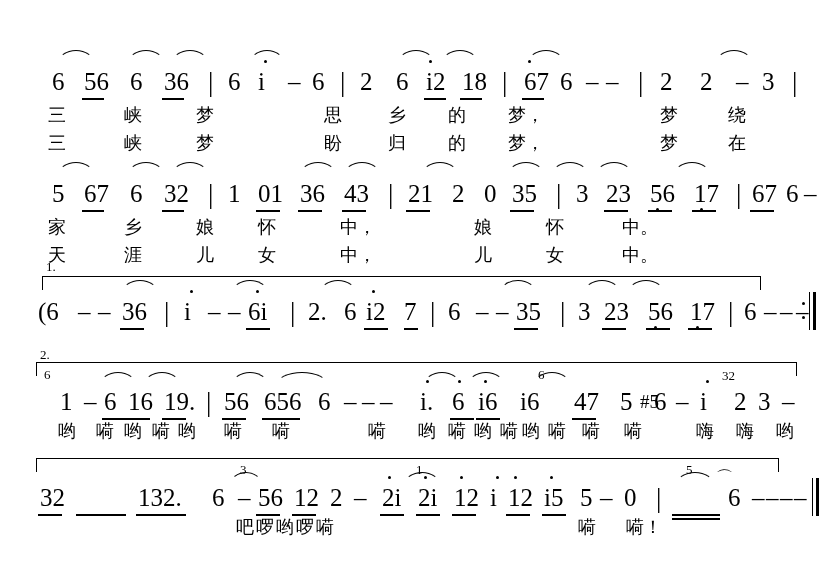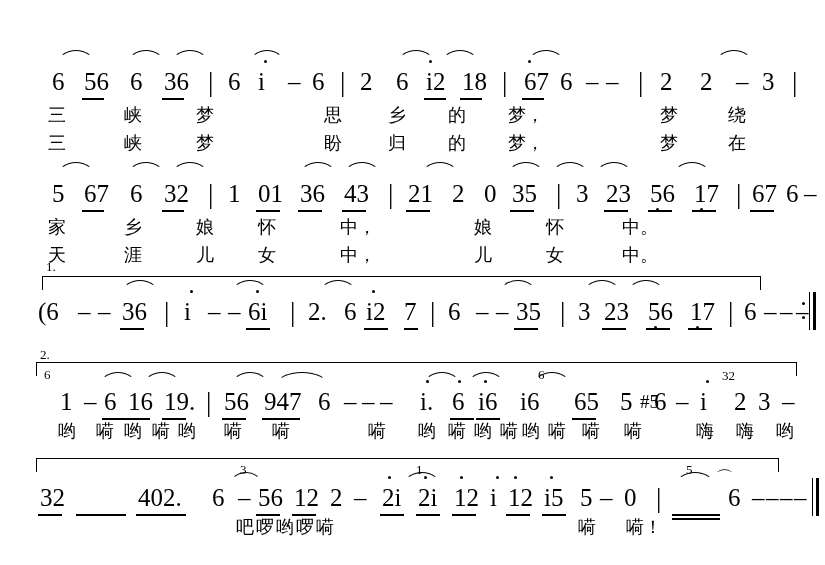--- a/index.html
+++ b/index.html
@@ -361,30 +361,30 @@
     <div class="slur" style="left:534px; top:16px; width:34px;"></div>
 
     <div class="noterow" style="top:26px;">
       <span class="tok" style="left:60px;">1</span>
       <span class="tok" style="left:84px;">–</span>
       <span class="tok" style="left:104px;">6</span>
       <span class="tok" style="left:128px;">16</span>
       <span class="tok" style="left:164px;">19.</span>
       <span class="tok bar" style="left:206px;">|</span>
       <span class="tok" style="left:224px;">56</span>
-      <span class="tok" style="left:264px;">947</span>
+      <span class="tok" style="left:264px;">656</span>
       <span class="tok" style="left:318px;">6</span>
       <span class="tok" style="left:344px;">–</span>
       <span class="tok" style="left:362px;">–</span>
       <span class="tok" style="left:380px;">–</span>
       <span class="tok" style="left:420px;">i.</span>
       <span class="tok" style="left:452px;">6</span>
       <span class="tok" style="left:478px;">i6</span>
       <span class="tok" style="left:520px;">i6</span>
-      <span class="tok" style="left:574px;">65</span>
+      <span class="tok" style="left:574px;">47</span>
       <span class="tok" style="left:620px;">5</span>
       <span class="tok small" style="left:640px;">#5</span>
       <span class="tok" style="left:654px;">6</span>
       <span class="tok" style="left:676px;">–</span>
       <span class="tok" style="left:700px;">i</span>
       <span class="tok" style="left:734px;">2</span>
       <span class="tok" style="left:758px;">3</span>
       <span class="tok" style="left:782px;">–</span>
     </div>
 
@@ -434,21 +434,21 @@
     <div class="tuplet" style="left:416px; top:10px;">1</div>
     <div class="tuplet" style="left:686px; top:10px;">5</div>
     <div class="fermata" style="left:716px; top:14px;">⌒</div>
 
     <div class="slur" style="left:230px; top:20px; width:30px;"></div>
     <div class="slur" style="left:404px; top:20px; width:34px;"></div>
     <div class="slur" style="left:676px; top:20px; width:36px;"></div>
 
     <div class="noterow" style="top:26px;">
       <span class="tok" style="left:40px;">32</span>
-      <span class="tok" style="left:138px;">402.</span>
+      <span class="tok" style="left:138px;">132.</span>
       <span class="tok" style="left:212px;">6</span>
       <span class="tok" style="left:238px;">–</span>
       <span class="tok" style="left:258px;">56</span>
       <span class="tok" style="left:294px;">12</span>
       <span class="tok" style="left:330px;">2</span>
       <span class="tok" style="left:354px;">–</span>
       <span class="tok" style="left:382px;">2i</span>
       <span class="tok" style="left:418px;">2i</span>
       <span class="tok" style="left:454px;">12</span>
       <span class="tok" style="left:490px;">i</span>

